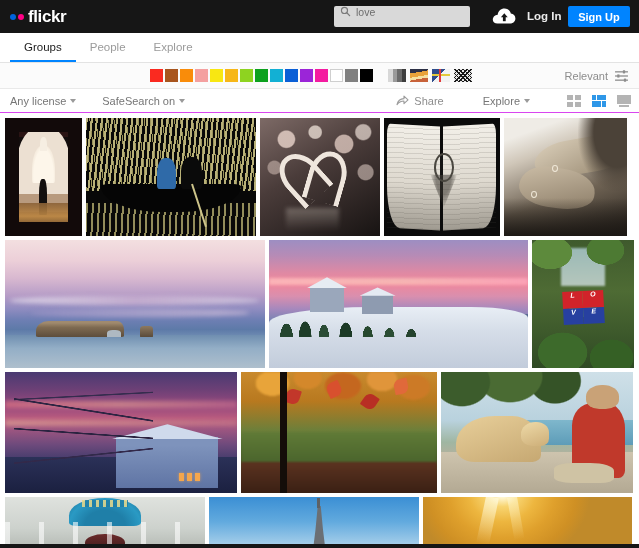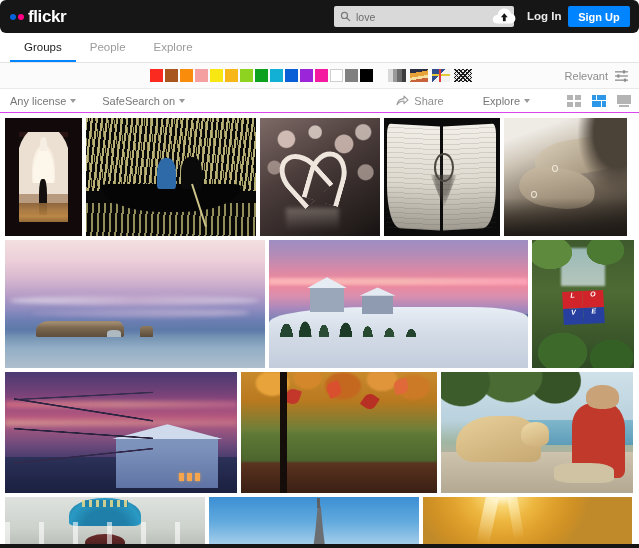--- a/index.html
+++ b/index.html
@@ -12,41 +12,40 @@
   }
 
   
   .topbar {
     height: 33px;
     background: #161616;
     display: flex;
     align-items: center;
     padding: 0 8px 0 10px;
     position: relative;
-    border-radius: 6px;
   }
   .logo-wrap { display: flex; align-items: center; gap: 4px; margin-right: 18px; }
   .logo-dots { display: flex; gap: 2px; }
   .dot { width: 6px; height: 6px; border-radius: 50%; }
   .dot.blue { background: #0063dc; }
   .dot.pink { background: #ff0084; }
   .logo-text {
     color: #fff; font-size: 17px; font-weight: bold;
     letter-spacing: -0.4px; line-height: 1;
   }
   .nav-links { display: flex; gap: 17px; }
   .nav-links a {
     color: #d6d6d6; font-size: 11.5px; text-decoration: none;
     font-weight: bold; letter-spacing: .1px;
   }
   .search-box {
     position: absolute; left: 334px; top: 6px;
-    width: 180px; height: 21px;
+    width: 136px; height: 21px;
     background: #d9d9d9; border-radius: 2px;
-    display: flex; align-items: center; padding: 0 6px; gap: 5px;
+    display: flex; align-items: flex-start; padding: 0 6px; gap: 5px;
   }
   .search-ico { width: 11px; height: 11px; flex: 0 0 auto; }
   .search-val { font-size: 10.5px; color: #6d6d6d; }
   .cloud-btn {
     position: absolute; left: 491px; top: 7px;
     width: 26px; height: 19px; display: flex; align-items: center; justify-content: center;
   }
   .login-link {
     position: absolute; left: 527px; top: 10px;
     color: #ebebeb; font-size: 11.5px; text-decoration: none; font-weight: bold;

